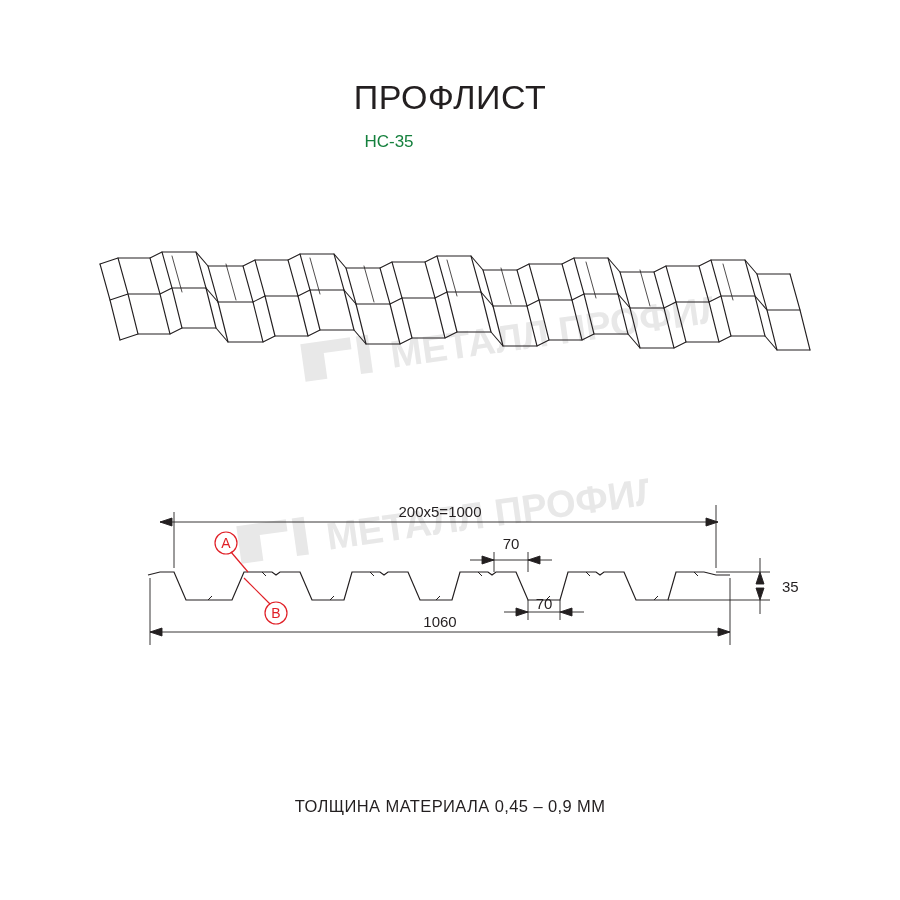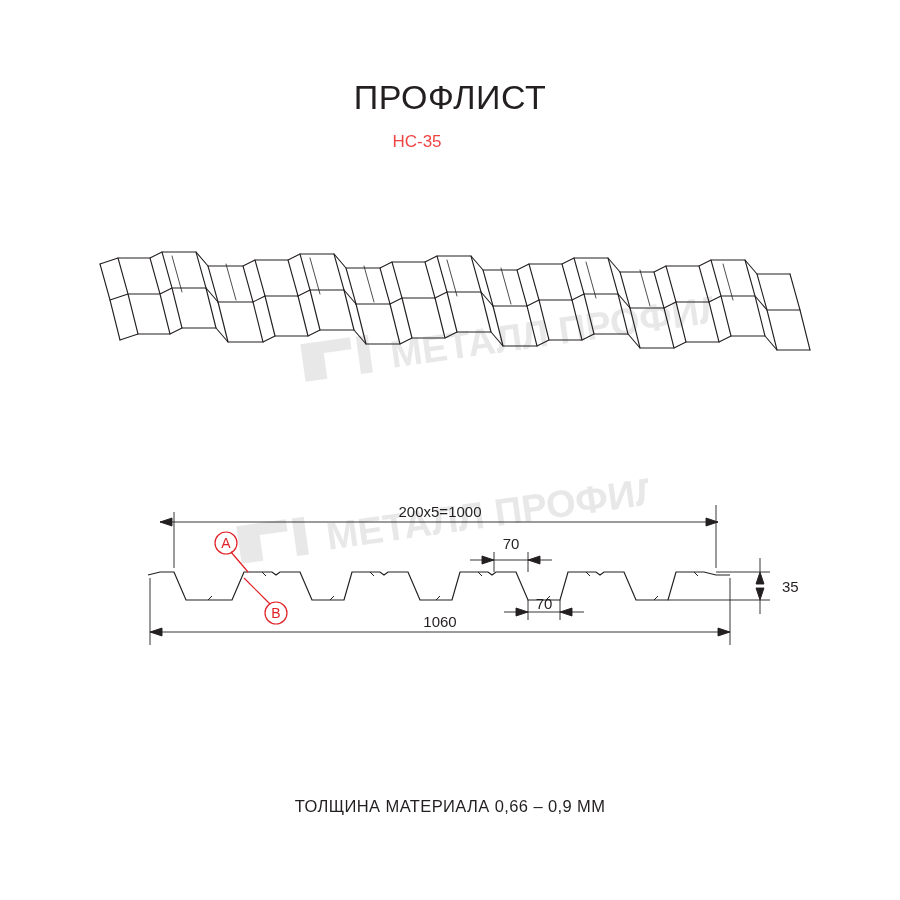--- a/index.html
+++ b/index.html
@@ -30,22 +30,21 @@
     letter-spacing: 0.5px;
     color: #231f20;
   }
   .subtitle {
     position: absolute;
     top: 132px;
     left: 0;
     width: 778px;
     text-align: center;
     font-size: 17px;
-    color: #ef4444;
-    margin-left: 28px;
+    color: #15803d;
   }
   .footer {
     position: absolute;
     top: 797px;
     left: 0;
     width: 900px;
     text-align: center;
     font-size: 16.5px;
     letter-spacing: 0.4px;
     color: #231f20;
@@ -266,15 +265,15 @@
     </g>
     <text x="226" y="548" fill="#e01f26" font-family="Liberation Sans, sans-serif" font-size="14" text-anchor="middle">А</text>
 
     <g stroke="#e01f26" fill="none" stroke-width="1.2">
       <circle cx="276" cy="613" r="11"></circle>
       <line x1="270" y1="604" x2="244" y2="578"></line>
     </g>
     <text x="276" y="618" fill="#e01f26" font-family="Liberation Sans, sans-serif" font-size="14" text-anchor="middle">В</text>
   </svg>
 
-  <div class="footer">ТОЛЩИНА МАТЕРИАЛА 0,66 – 0,9 ММ</div>
+  <div class="footer">ТОЛЩИНА МАТЕРИАЛА 0,45 – 0,9 ММ</div>
 
 </div>
 
 </body></html>

